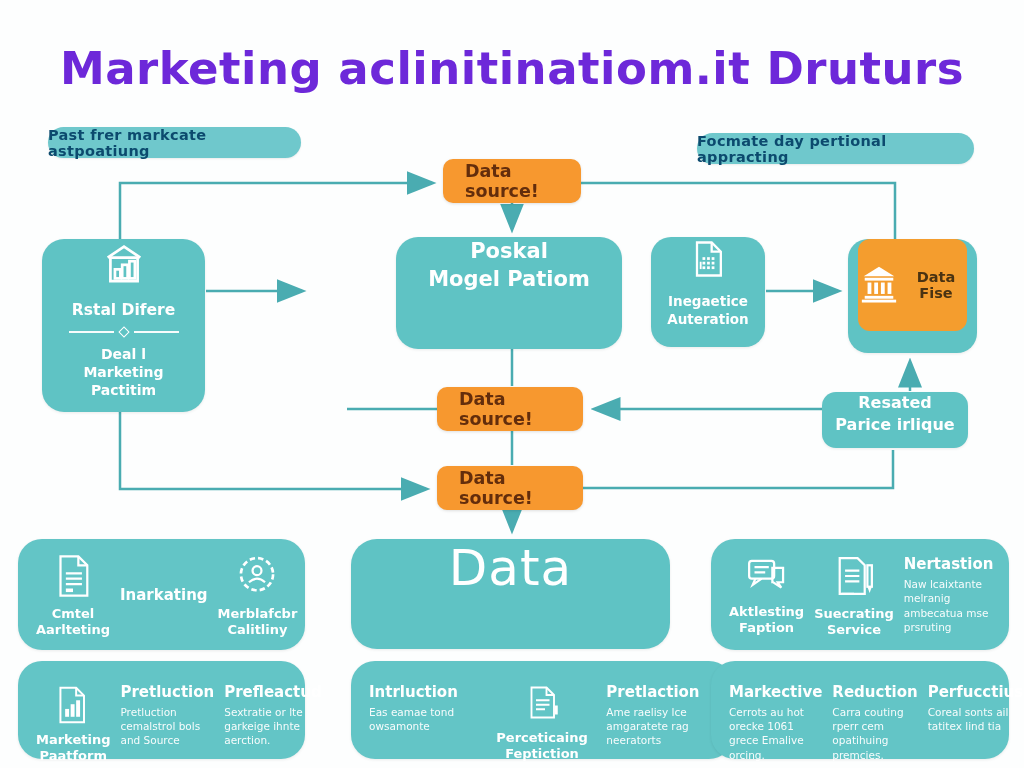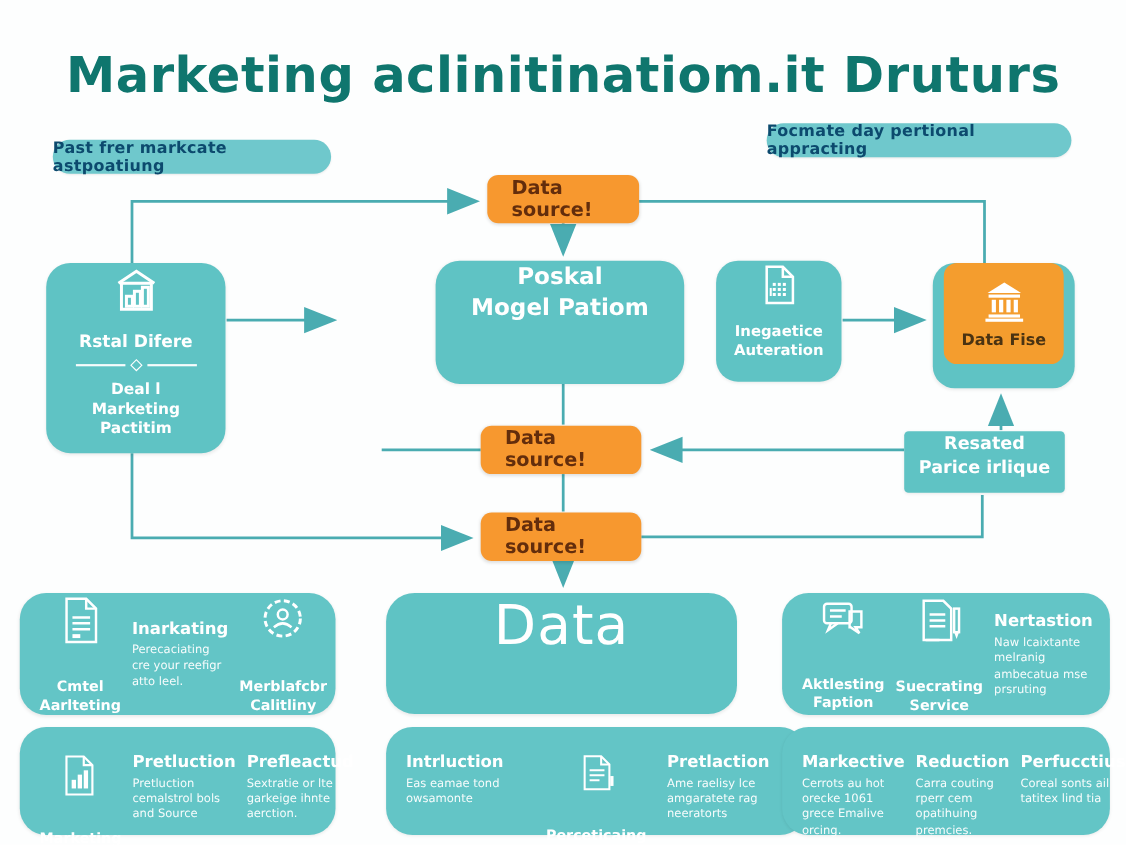--- a/index.html
+++ b/index.html
@@ -5,21 +5,21 @@
   html,body { margin:0; padding:0; background:#ffffff; }
   .canvas {
     position:relative; width:1024px; height:768px; overflow:hidden;
     background:#fdfefe;
     font-family:"DejaVu Sans", sans-serif;
   }
   .abs { position:absolute; box-sizing:border-box; }
   .title {
     position:absolute; left:0; top:42px; width:1024px; margin:0;
     text-align:center; font-size:45px; font-weight:bold;
-    color:#0f766e; letter-spacing:.5px;
+    color:#6d28d9; letter-spacing:.5px;
   }
   .pill {
     background:#6fc8cc; border-radius:16px; color:#0c4a6e;
     font-weight:bold; font-size:14.5px; letter-spacing:.3px;
     display:flex; align-items:center; justify-content:center;
     box-shadow:0 1px 2px rgba(0,0,0,.08);
   }
   .orange {
     background:#f7982f; border-radius:10px; color:#632d0c;
     font-weight:bold; font-size:17.5px;
@@ -34,32 +34,32 @@
   .center-col { display:flex; flex-direction:column; align-items:center; justify-content:flex-start; text-align:center; }
   .retail-title { font-size:15.5px; font-weight:bold; margin-top:10px; }
   .retail-sub { font-size:14px; font-weight:bold; line-height:1.3; width:130px; }
   .divider { display:flex; align-items:center; width:110px; margin:9px 0; }
   .dline { flex:1; height:1.5px; background:rgba(255,255,255,.95); }
   .diamond { width:6px; height:6px; border:1.5px solid #fff; transform:rotate(45deg); margin:0 6px; }
   .model-text { font-size:21px; font-weight:bold; line-height:1.35; }
   .int-caption { font-size:13.5px; font-weight:bold; line-height:1.3; margin-top:8px; }
   .datafise-inner {
     background:#f49d2e; border-radius:12px; width:109px; height:92px;
-    display:flex; flex-direction:column; align-items:center; justify-content:center; gap:5px;
+    display:flex; flex-direction:row; align-items:center; justify-content:center; gap:5px;
   }
   .datafise-label { color:#4a3312; font-weight:bold; font-size:14.5px; }
   .resated-text { font-size:16px; font-weight:bold; line-height:1.35; }
   .data-label { font-size:50px; letter-spacing:1px; }
   .panel {
     background:#63c5c6; border-radius:24px; color:#fff;
     display:flex; padding:12px 18px; gap:10px;
     box-shadow:0 1px 3px rgba(0,0,0,.08);
   }
   .p-col { flex:1; display:flex; flex-direction:column; }
-  .icon-col { align-items:center; justify-content:center; text-align:center; gap:24px; }
+  .icon-col { align-items:center; justify-content:center; text-align:center; gap:1px; }
   .text-col { justify-content:center; gap:4px; }
   .row2 .p-col { justify-content:flex-start; padding-top:10px; }
   .row2 .icon-col { justify-content:flex-start; }
   .p-caption { font-size:13px; font-weight:bold; line-height:1.25; }
   .p-head { font-size:15px; font-weight:bold; }
   .p-body { font-size:10.5px; line-height:1.35; opacity:.95; }
   .icn { display:block; }
 </style>
 </head>
 <body>
@@ -85,21 +85,21 @@
       <path d="M120,412 L120,489 L426,489" marker-end="url(#ah)"></path>
       <path d="M583,488 L893,488 L893,450"></path>
       <path d="M766,291 L838,291" marker-end="url(#ah)"></path>
       <path d="M910,391 L910,362" marker-end="url(#ah)"></path>
     </g>
   </svg>
 
   <h1 class="title">Marketing aclinitinatiom.it Druturs</h1>
 
   <div class="abs pill" style="left:48px;top:127px;width:253px;height:31px">Past frer markcate astpoatiung</div>
-  <div class="abs pill" style="left:697px;top:112px;width:277px;height:31px">Focmate day pertional appracting</div>
+  <div class="abs pill" style="left:697px;top:133px;width:277px;height:31px">Focmate day pertional appracting</div>
 
   <div class="abs orange" style="left:443px;top:159px;width:138px;height:44px">
     <span>Data source!</span>
   </div>
   <div class="abs orange" style="left:437px;top:387px;width:146px;height:44px">
     <span>Data source!</span>
   </div>
   <div class="abs orange" style="left:437px;top:466px;width:146px;height:44px">
     <span>Data source!</span>
   </div>
@@ -164,21 +164,21 @@
           <rect x="24" y="20.5" width="4" height="12"></rect>
           <rect x="31" y="20.5" width="4" height="12"></rect>
           <rect x="7" y="34.5" width="30" height="3"></rect>
           <rect x="4" y="38.5" width="36" height="3"></rect>
         </svg>
       </span>
       <div class="datafise-label">Data Fise</div>
     </div>
   </div>
 
-  <div class="abs teal center-col" style="left:822px;top:392px;width:146px;height:56px;border-radius:4px">
+  <div class="abs teal center-col" style="left:822px;top:392px;width:146px;height:56px;border-radius:14px">
     <div class="resated-text">Resated</div>
     <div class="resated-text">Parice irlique</div>
   </div>
 
   <div class="abs teal center-col" style="left:351px;top:539px;width:319px;height:110px;border-radius:26px">
     <div class="data-label">Data</div>
   </div>
 
   <div class="abs panel" style="left:18px;top:539px;width:287px;height:111px">
     <div class="p-col icon-col">
@@ -187,21 +187,20 @@
           <path d="M14,6 H34 L44,16 V50 H14 Z"></path>
           <path d="M34,6 V16 H44"></path>
           <path d="M20,25 H38 M20,31 H38 M20,37 H38"></path>
           <rect x="20" y="42" width="8" height="4" fill="#fff" stroke="none"></rect>
         </svg>
       </span>
       <div class="p-caption">Cmtel Aarlteting</div>
     </div>
     <div class="p-col text-col">
       <div class="p-head">Inarkating</div>
-      <div class="p-body">Perecaciating cre your reefigr atto leel.</div>
     </div>
     <div class="p-col icon-col">
       <span class="icn">
         <svg width="50" height="50" viewBox="0 0 56 56" fill="none" stroke="#fff">
           <circle cx="28" cy="26" r="18" stroke-width="3" stroke-dasharray="6 3.5"></circle>
           <circle cx="28" cy="22" r="5" stroke-width="2.5"></circle>
           <path d="M19,35 q9,-8 18,0" stroke-width="2.5"></path>
         </svg>
       </span>
       <div class="p-caption">Merblafcbr Calitliny</div>

